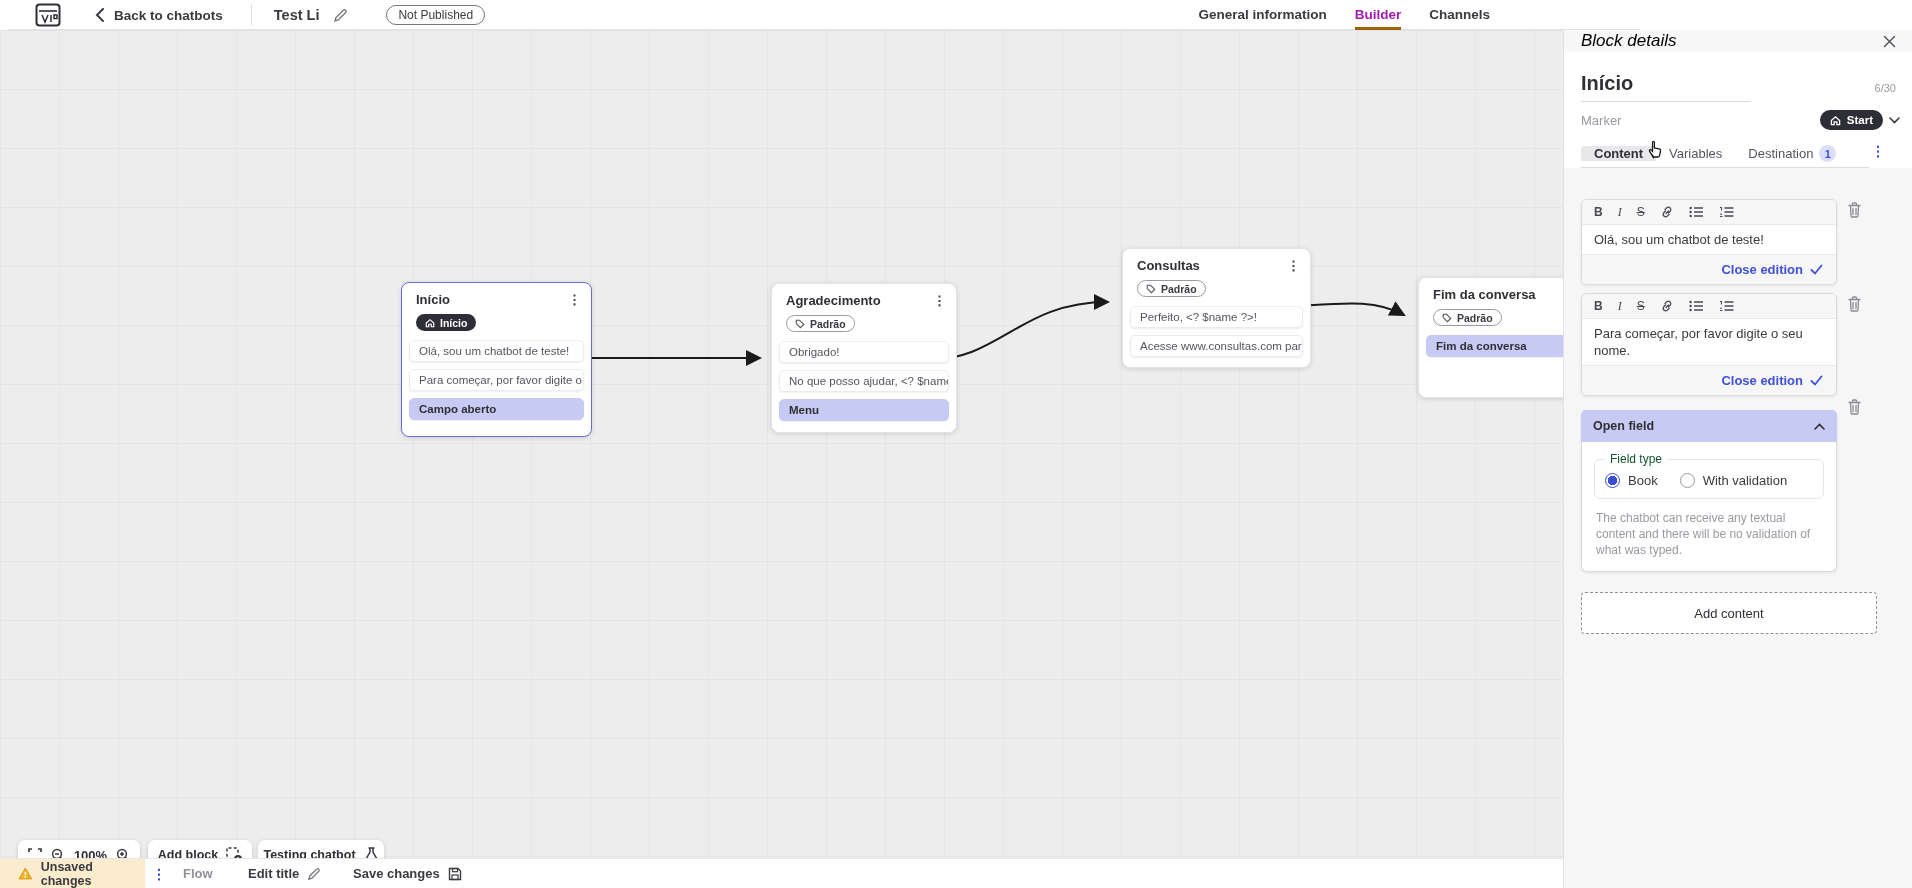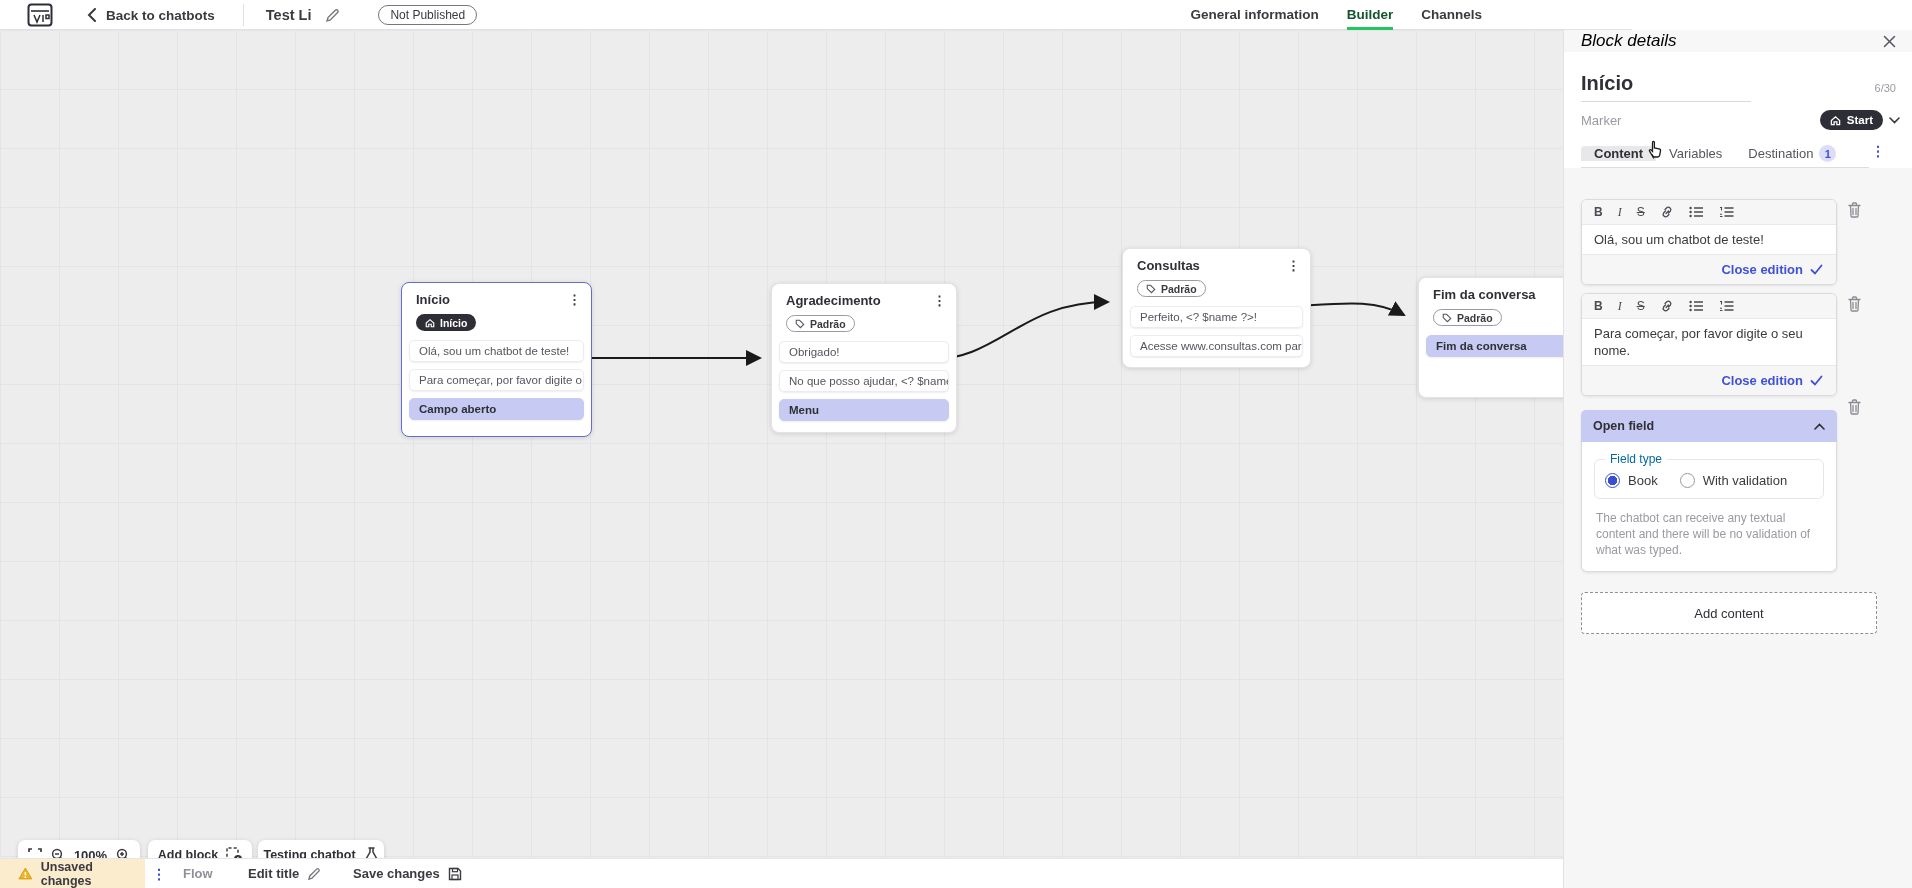--- a/index.html
+++ b/index.html
@@ -1,34 +1,34 @@
 <!DOCTYPE html>
 <html><head>
 <meta charset="utf-8">
 <style>
   * { margin:0; padding:0; box-sizing:border-box; }
   html,body { width:1912px; height:888px; overflow:hidden;
     font-family:"Liberation Sans", sans-serif; background:#fff; color:#3a3a40; }
   svg { display:block; }
 
   
-  #topbar { position:absolute; left:0; top:0; width:1632px; height:30px; background:#fff;
+  #topbar { position:absolute; left:8px; top:0; width:1632px; height:30px; background:#fff;
     border-bottom:1px solid #e2e2e4; z-index:30;text-decoration:underline; }
   #topbar .left { position:absolute; left:0; top:0; height:30px; display:flex; align-items:center; }
   .logo-box { width:26px; height:24px; margin-left:27px; }
   .back-btn { display:flex; align-items:center; gap:10px; margin-left:34px; cursor:pointer; }
   .back-btn span { font-size:13.5px; font-weight:bold; color:#3a3a40; }
   .tb-divider { width:1px; height:22px; background:#e0e0e2; margin:0 0 0 28px; }
   .doc-title { font-size:14.5px; font-weight:bold; color:#3a3a40; margin-left:22px; }
   .pencil { margin-left:14px; }
   .status-pill { margin-left:38px; border:1px solid #76767e; border-radius:12px; height:20px;
     display:flex; align-items:center; padding:0 11px; font-size:12px; color:#3a3a40; }
   #top-tabs { position:absolute; right:150px; top:0; height:30px; display:flex; gap:28px; align-items:center; }
   .top-tab { font-size:13.5px; font-weight:bold; color:#3a3a40; height:30px; line-height:29px; cursor:pointer; }
-  .top-tab.active { color:#14532d; border-bottom:3px solid #22c55e; }
+  .top-tab.active { color:#a21caf; border-bottom:3px solid #a16207; }
 
   
   #canvas { position:absolute; left:0; top:30px; width:1563px; height:858px;
     background:#ededee;
     background-image:linear-gradient(#e4e4e6 1px, transparent 1px),
                      linear-gradient(90deg,#e4e4e6 1px, transparent 1px);
     background-size:59px 59px; }
   #wires { position:absolute; left:0; top:0; width:1563px; height:858px; pointer-events:none; }
 
   .block { position:absolute; background:#fff; border:1px solid #e3e3e6; border-radius:8px;
@@ -114,21 +114,21 @@
   .ed-footer span { color:#3f51d6; font-size:13px; font-weight:bold; cursor:pointer; }
   .gap8 { height:8px; }
 
   #open-field { width:256px; margin-top:14px; border-radius:6px; box-shadow:0 1px 3px rgba(0,0,0,.09); }
   #of-header { height:26px; background:#c7cbf3; border-radius:5px 5px 0 0; display:flex;
     align-items:center; justify-content:space-between; padding:16px 12px; cursor:pointer; }
   #of-header span { font-size:12.5px; font-weight:bold; color:#2f2f36; }
   #of-body { background:#fff; border:1px solid #dbdbdf; border-top:none; border-radius:0 0 6px 6px;
     padding:10px 12px 13px 12px; }
   #of-fieldset { border:1px solid #e6e6ea; border-radius:6px; padding:4px 10px 10px 10px; }
-  #of-fieldset legend { font-size:12px; color:#0369a1; padding:0 5px; }
+  #of-fieldset legend { font-size:12px; color:#14532d; padding:0 5px; }
   .radio-row { display:flex; align-items:center; gap:8px; margin-top:3px; }
   .radio { width:15px; height:15px; border-radius:50%; border:1.5px solid #9a9aa2; background:#fff; cursor:pointer; }
   .radio.on { border-color:#3b4fd3; background:radial-gradient(circle, #3b4fd3 0 4.5px, #fff 5px); }
   .radio-label { font-size:13px; color:#3a3a40; margin-right:14px; }
   #of-help { font-size:12px; color:#9a9aa2; line-height:16px; margin-top:11px; padding:0 2px; }
 
   #add-content { width:296px; height:42px; margin-top:20px; border:1px dashed #8f8f97; border-radius:4px;
     background:#fff; display:flex; align-items:center; justify-content:center;
     font-size:13px; color:#2f2f36; cursor:pointer; }
 

